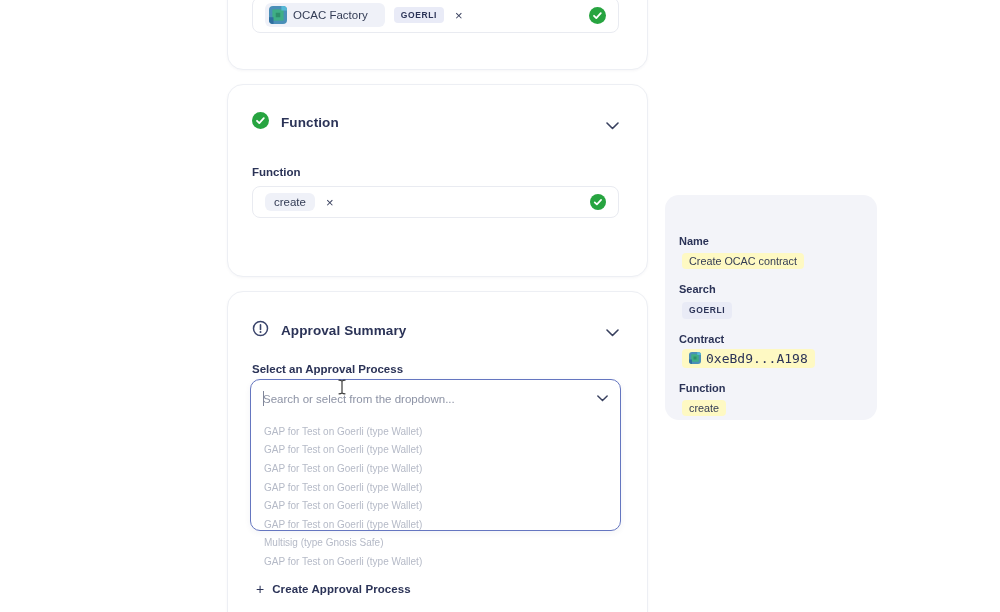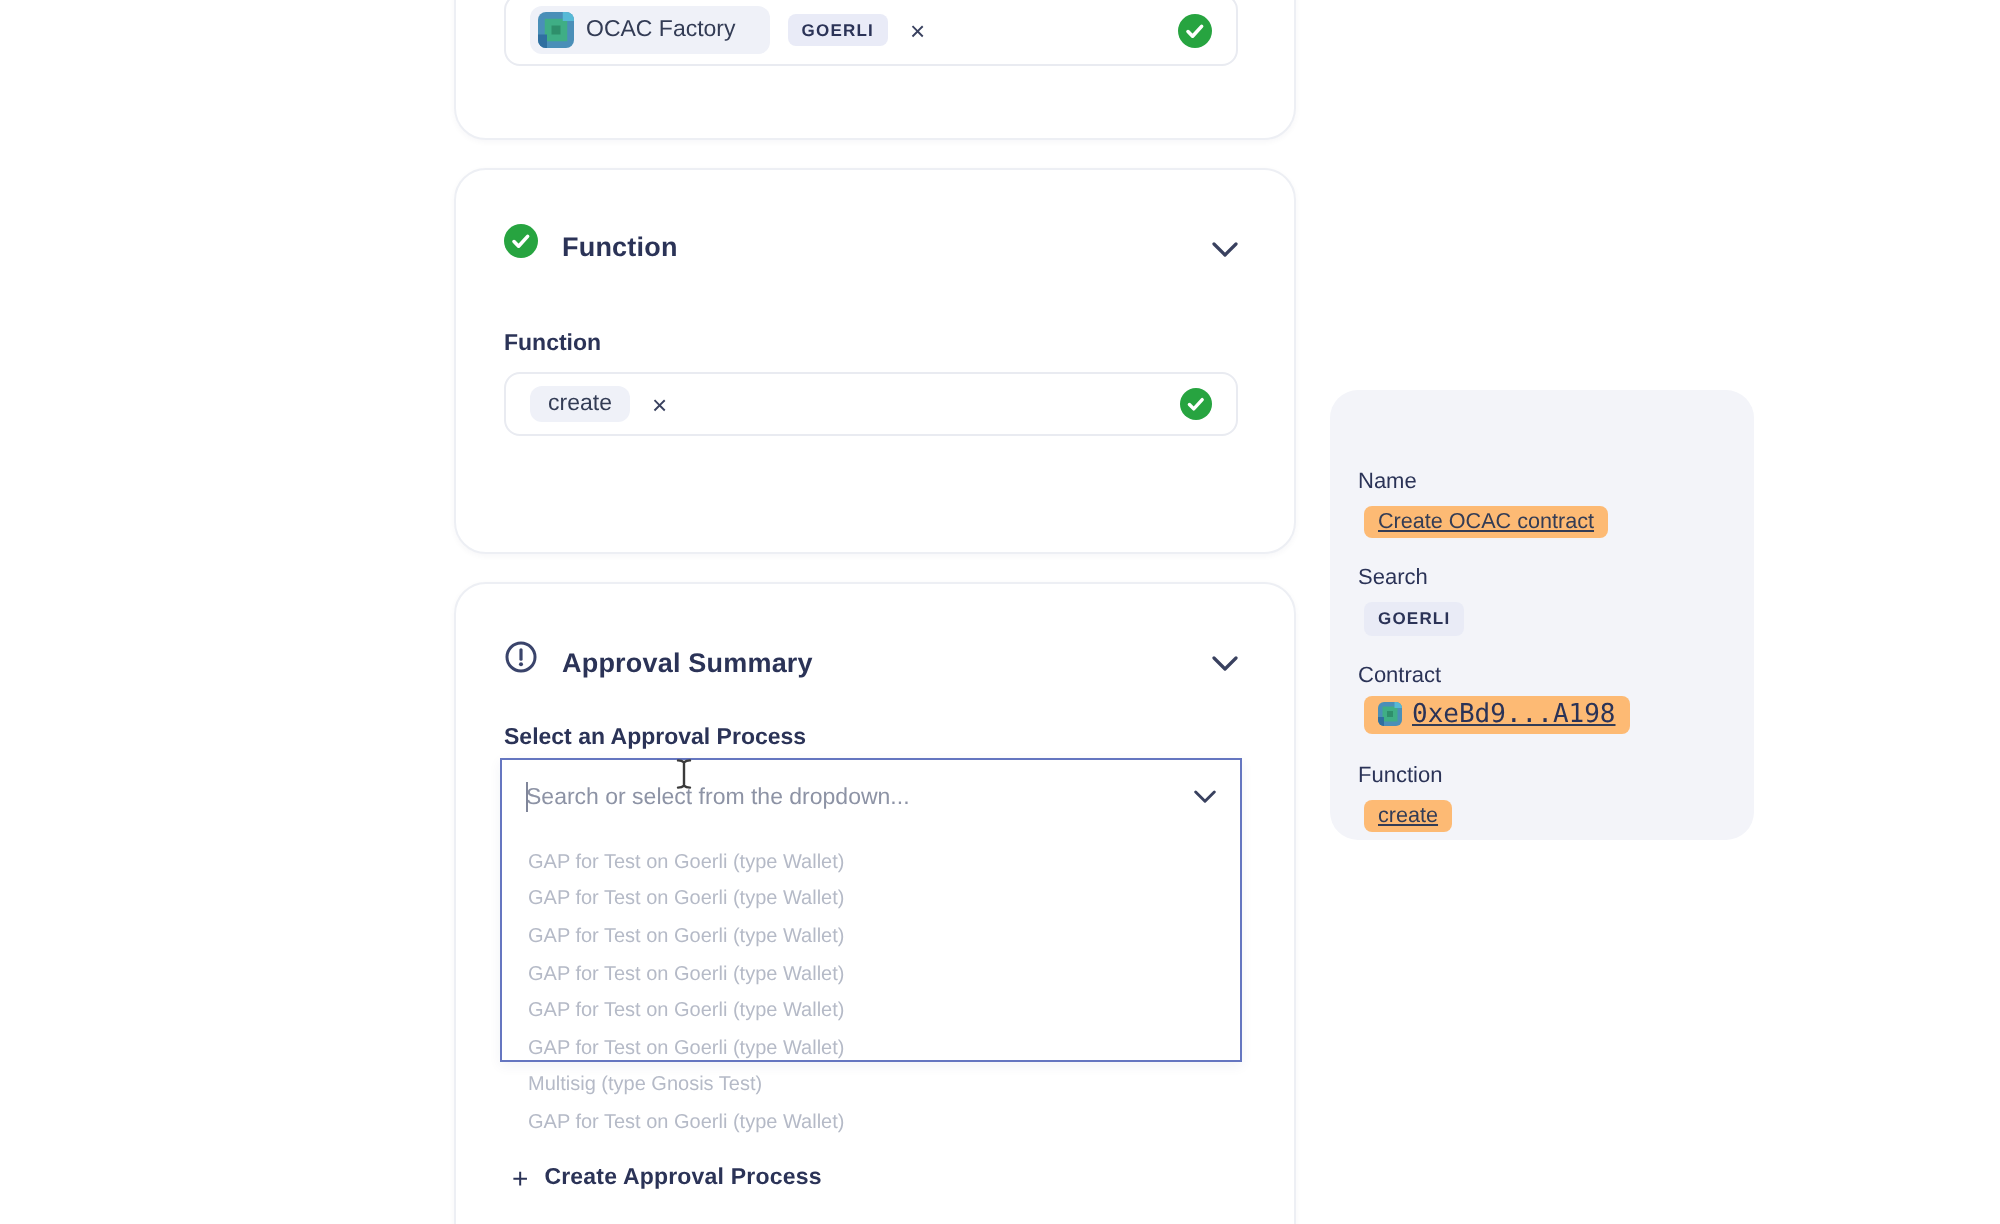--- a/index.html
+++ b/index.html
@@ -45,21 +45,21 @@
     font-size:8.5px; font-weight:bold; letter-spacing:.6px;
     padding:4px 7px; line-height:1;
   }
   .remove-x { font-size:13px; color:#39415f; cursor:default; line-height:1; padding:0 2px; }
   .check-slot { margin-left:auto; display:flex; align-items:center; }
 
   .note-text { position:absolute; left:21px; top:225px; font-size:11.5px; color:#38405c; }
 
   .dropdown {
     position:absolute; left:22px; top:87px; width:371px; height:152px;
-    border:1.5px solid #6576c0; border-radius:0; background:#fff;
+    border:1.5px solid #6576c0; border-radius:10px; background:#fff;
     box-shadow:0 2px 6px rgba(40,55,110,0.06);
   }
   .dd-input-wrap { position:relative; height:37px; display:flex; align-items:center; padding:0 12px; }
   .dd-input {
     border:none; outline:none; flex:1; font-size:11.5px;
     font-family:"Liberation Sans", sans-serif; color:#333c55; background:transparent;
   }
   .dd-input::placeholder { color:#8d93a5; }
   .caret { position:absolute; left:12px; top:11px; width:1px; height:15px; background:#80869a; }
   .dd-chevron { margin-left:8px; display:flex; }
@@ -75,25 +75,25 @@
   .plus-glyph { font-size:14px; color:#2b3357; font-weight:400; line-height:1; }
   .dd-create-label { font-size:11.5px; font-weight:bold; color:#2b3357; letter-spacing:.1px; }
 
   .summary {
     position:absolute; left:665px; top:195px; width:212px; height:225px;
     background:#f3f4f9; border-radius:14px; padding:24px 14px 0 14px;
   }
   .summary-title { font-size:12.3px; font-weight:bold; color:#2b3357; letter-spacing:-.1px; white-space:nowrap; }
   .sum-field { margin-top:14px; }
   .sum-field:first-of-type { margin-top:16px; }
-  .sum-label { font-size:11px; font-weight:normal; color:#2b3357; margin-bottom:4px; }
+  .sum-label { font-size:11px; font-weight:bold; color:#2b3357; margin-bottom:4px; }
   .sum-pill {
     display:inline-flex; align-items:center; gap:5px;
-    background:#fdba74; border-radius:4px; padding:2px 7px;
-    font-size:10.8px; color:#333c55; margin-left:3px;text-decoration:underline;
+    background:#fef9c3; border-radius:4px; padding:2px 7px;
+    font-size:10.8px; color:#333c55; margin-left:3px;
   }
   .sum-badge {
     display:inline-block; background:#e9ebf6; color:#2b3357; border-radius:4px;
     font-size:8.5px; font-weight:bold; letter-spacing:.6px; padding:4px 7px; line-height:1; margin-left:3px;
   }
   .mono { font-family:"DejaVu Sans Mono", monospace; font-size:13px; color:#2b3357; }
 
   .ibeam-cursor { position:absolute; left:337px; top:379px; }
 </style>
 </head>
@@ -187,21 +187,21 @@
             </svg>
         </span>
       </div>
       <ul class="dd-options">
         <li class="dd-option">GAP for Test on Goerli (type Wallet)</li>
         <li class="dd-option">GAP for Test on Goerli (type Wallet)</li>
         <li class="dd-option">GAP for Test on Goerli (type Wallet)</li>
         <li class="dd-option">GAP for Test on Goerli (type Wallet)</li>
         <li class="dd-option">GAP for Test on Goerli (type Wallet)</li>
         <li class="dd-option">GAP for Test on Goerli (type Wallet)</li>
-        <li class="dd-option">Multisig (type Gnosis Test)</li>
+        <li class="dd-option">Multisig (type Gnosis Safe)</li>
         <li class="dd-option">GAP for Test on Goerli (type Wallet)</li>
       </ul>
       <div class="dd-create">
         <span class="plus-glyph">+</span>
         <span class="dd-create-label">Create Approval Process</span>
       </div>
     </div>
   </section>
 
   <aside class="summary">

